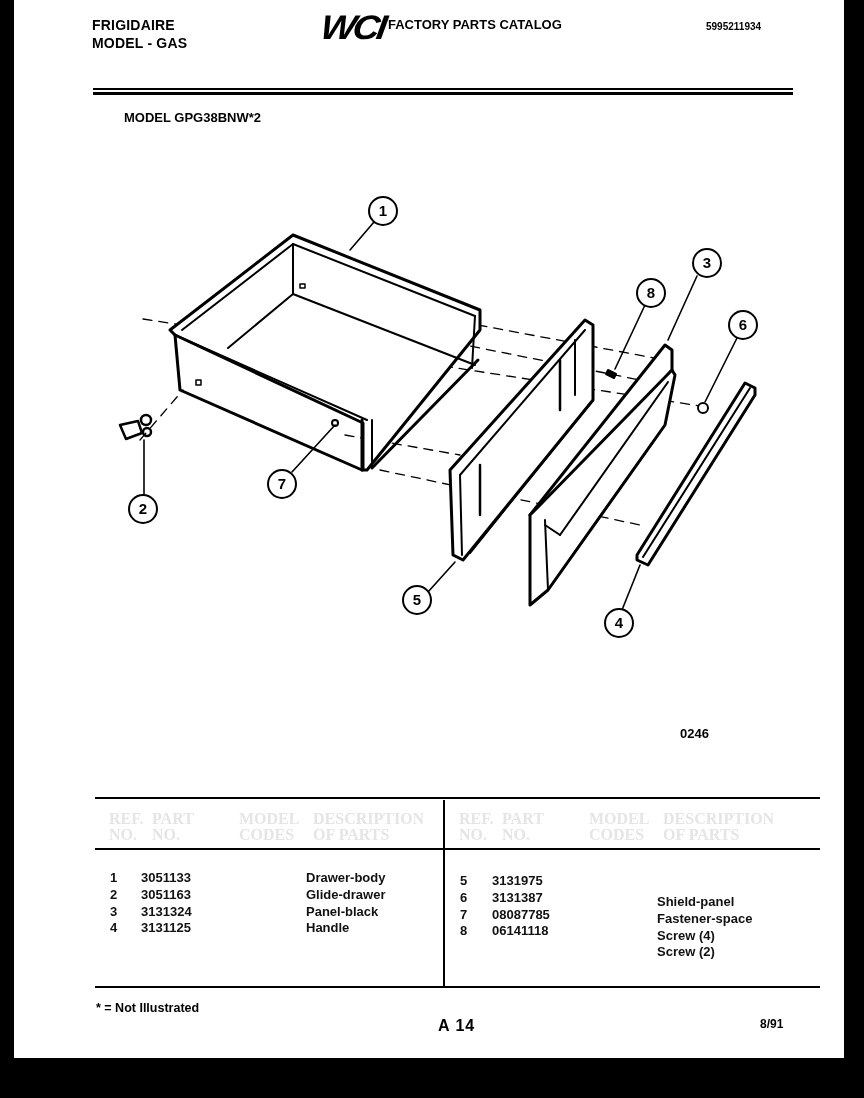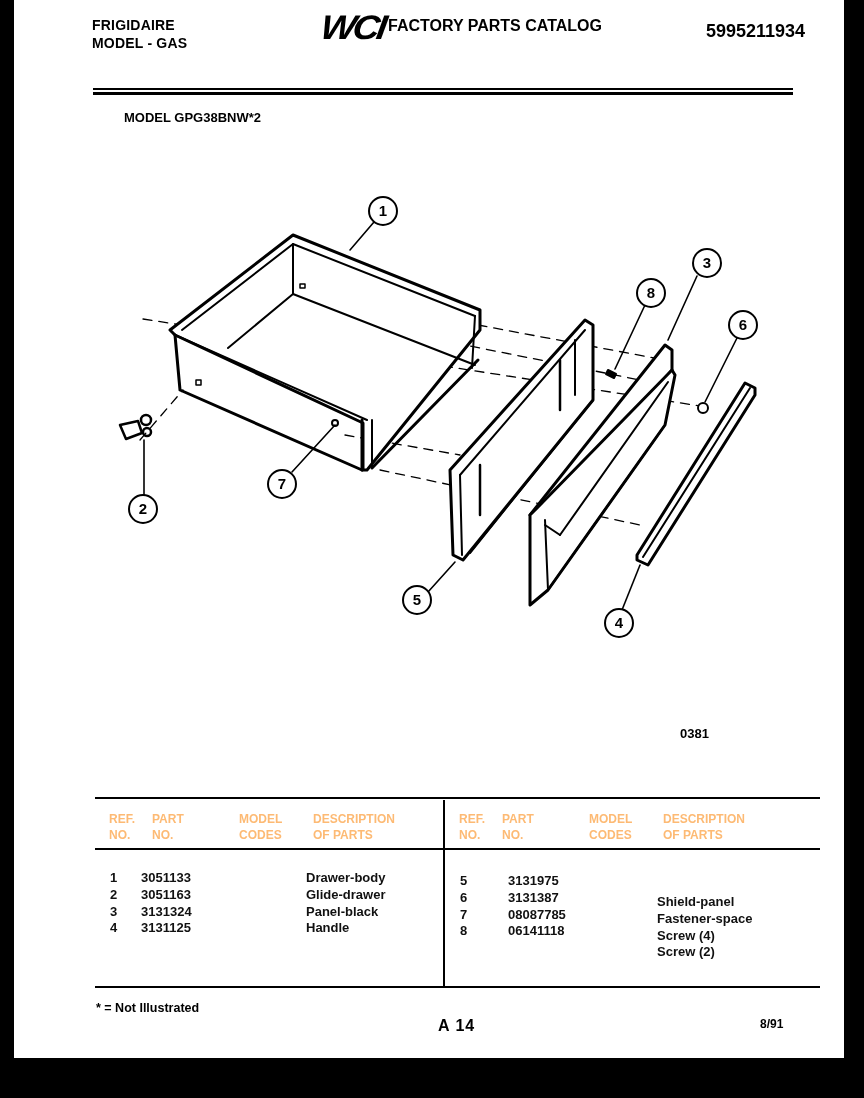--- a/index.html
+++ b/index.html
@@ -5,29 +5,29 @@
     html, body { margin:0; padding:0; }
     body { width:864px; height:1098px; background:#000; position:relative; overflow:hidden;
            font-family:"Liberation Sans", sans-serif; color:#000; }
     .page { position:absolute; left:14px; top:0; width:830px; height:1058px; background:#fff; }
     .abs { position:absolute; }
     .hdr { font-weight:bold; font-size:14px; line-height:18px; letter-spacing:0.2px; }
     .brand { left:92px; top:16px; }
     .brand div { white-space:nowrap; }
     .logo { left:324px; top:10px; font-weight:bold; font-style:italic; font-size:34px; line-height:34px;
             letter-spacing:-3px; transform:scaleX(1.1) skewX(-8deg); }
-    .catalog { left:388px; top:17px; font-weight:bold; font-size:16px; }
-    .docnum { left:706px; top:21px; font-weight:bold; font-size:18px; }
+    .catalog { left:388px; top:17px; font-weight:bold; font-size:13px; }
+    .docnum { left:706px; top:21px; font-weight:bold; font-size:10px; }
     .rule1 { left:93px; top:88px; width:700px; height:2px; background:#000; }
     .rule2 { left:93px; top:92px; width:700px; height:3px; background:#000; }
     .model { left:108px; top:110px; font-weight:bold; font-size:13px;padding-left:16px; }
     svg.diagram { position:absolute; left:0; top:0; }
     .figid { left:680px; top:726px; font-weight:bold; font-size:13px; }
     .trule { height:2px; background:#000; }
-    .th { font-size:12px; line-height:16px; font-weight:bold; color:#fdba74; }
+    .th { font-size:16px; line-height:16px; font-weight:bold; color:#e5e5e5;font-family:Liberation Serif, serif; }
     .td { font-size:13px; line-height:16.8px; font-weight:bold; color:#111; }
     .col-line { left:443px; top:800px; width:2px; height:186px; background:#000; }
     .footer-note { left:96px; top:1001px; font-weight:bold; font-size:12.5px; }
     .page-num { left:438px; top:1017px; font-weight:bold; font-size:16px; letter-spacing:1px; }
     .date { left:760px; top:1017px; font-weight:bold; font-size:12px; }
   </style>
 </head>
 <body>
 
 <div class="page"></div>
@@ -152,21 +152,21 @@
         <circle cx="282" cy="484" r="14" fill="#fff" stroke="#000" stroke-width="2"></circle>
         <text x="282" y="489">7</text>
       </g>
     <g>
         <circle cx="651" cy="293" r="14" fill="#fff" stroke="#000" stroke-width="2"></circle>
         <text x="651" y="298">8</text>
       </g>
   </g>
 </svg>
 
-<div class="abs figid">0381</div>
+<div class="abs figid">0246</div>
 
 <div class="abs trule" style="left:95px; top:797px; width:725px;"></div>
 <div class="abs col-line"></div>
 <div class="abs trule" style="left:95px; top:848px; width:725px; height:1.5px;"></div>
 
 <div class="abs th" style="left:109px; top:811px;">
   <div>REF.</div>
   <div>NO.</div>
 </div>
 <div class="abs th" style="left:152px; top:811px;">
@@ -217,21 +217,21 @@
   <div>Panel-black</div>
   <div>Handle</div>
 </div>
 
 <div class="abs td" style="left:460px; top:873px;">
   <div>5</div>
   <div>6</div>
   <div>7</div>
   <div>8</div>
 </div>
-<div class="abs td" style="left:492px; top:873px;margin-left:16px;">
+<div class="abs td" style="left:492px; top:873px;">
   <div>3131975</div>
   <div>3131387</div>
   <div>08087785</div>
   <div>06141118</div>
 </div>
 <div class="abs td" style="left:657px; top:873px;margin-top:21px;">
   <div>Shield-panel</div>
   <div>Fastener-space</div>
   <div>Screw (4)</div>
   <div>Screw (2)</div>

